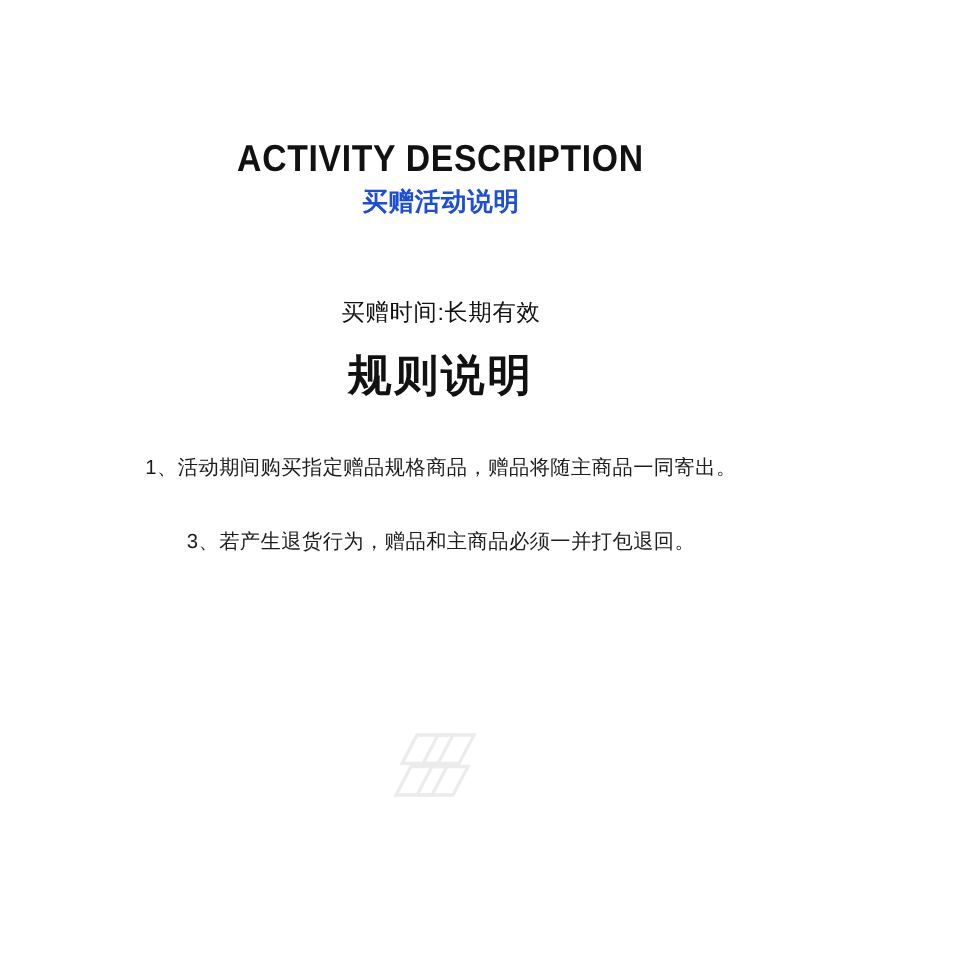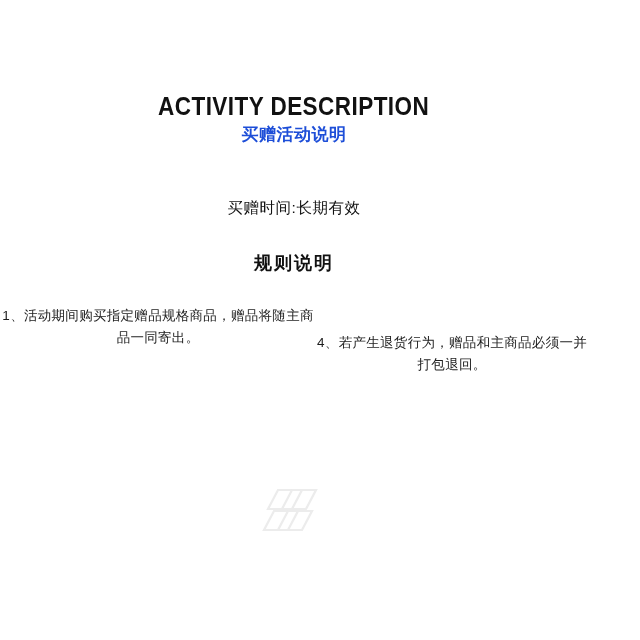--- a/index.html
+++ b/index.html
@@ -45,33 +45,34 @@
 
   .period {
     margin-top: 52px;
     font-size: 15.5px;
     font-weight: normal;
     color: #111111;
     letter-spacing: 0.5px;
   }
 
   .rules-heading {
-    margin-top: 32px;
-    font-size: 18px;
+    margin-top: 12px;
+    font-size: 29px;
     font-weight: bold;
     color: #111111;
     text-align: center;
     letter-spacing: 2px;
   }
 
   .rules-list {
     margin-top: 30px;
     width: 100%;
     display: flex;
-    align-items: flex-end;
+    flex-direction: column;
+    align-items: center;
   }
   .rule-item {
     font-size: 13.5px;
     color: #1c1c1c;
     text-align: center;
     line-height: 1.6;
     margin-bottom: 27px;
     letter-spacing: 0.3px;
   }
   .rule-item:last-child {
@@ -102,21 +103,21 @@
 
   <div class="period">买赠时间:长期有效</div>
 
   <div class="rules-heading">规则说明</div>
 
   <div class="rules-list">
     <div class="rule-item">
       <span>1、活动期间购买指定赠品规格商品，赠品将随主商品一同寄出。</span><span class="highlight"></span><span></span>
     </div>
     <div class="rule-item">
-      <span>4、若产生退货行为，赠品和主商品必须一并打包退回。</span><span class="highlight"></span><span></span>
+      <span>3、若产生退货行为，赠品和主商品必须一并打包退回。</span><span class="highlight"></span><span></span>
     </div>
   </div>
 
   <svg class="watermark" viewBox="0 0 64 46">
     <g fill="none" stroke="#ececec" stroke-width="2.2">
       <path d="M16 3 L40 3 L30 22 L6 22 Z"></path>
       <path d="M30 3 L54 3 L44 22 L20 22 Z"></path>
       <path d="M12 24 L36 24 L26 43 L2 43 Z"></path>
       <path d="M26 24 L50 24 L40 43 L16 43 Z"></path>
     </g>

